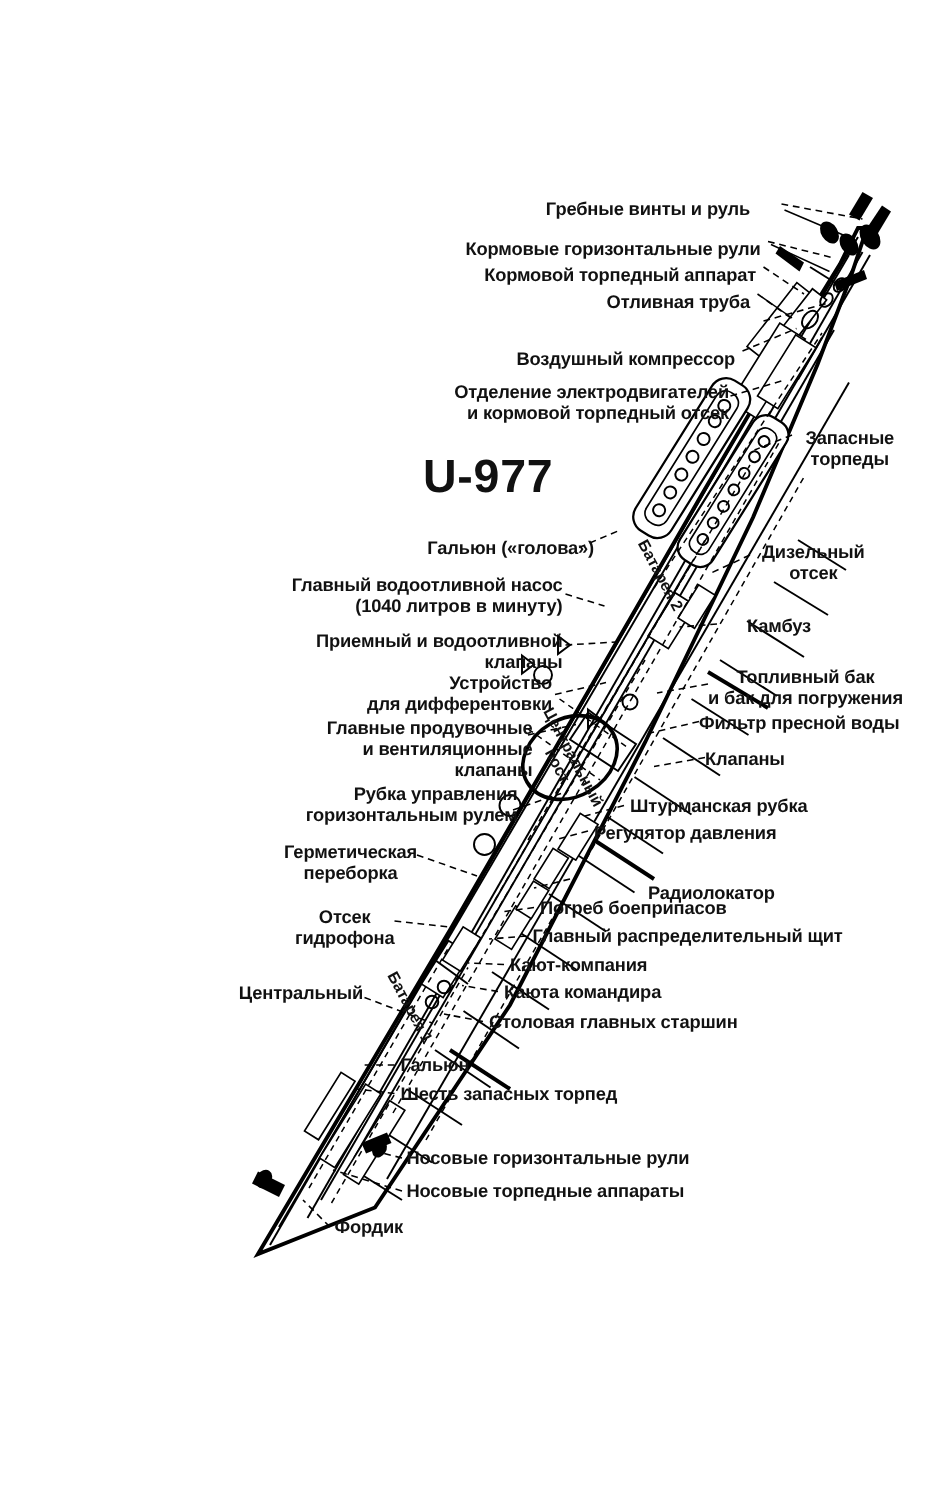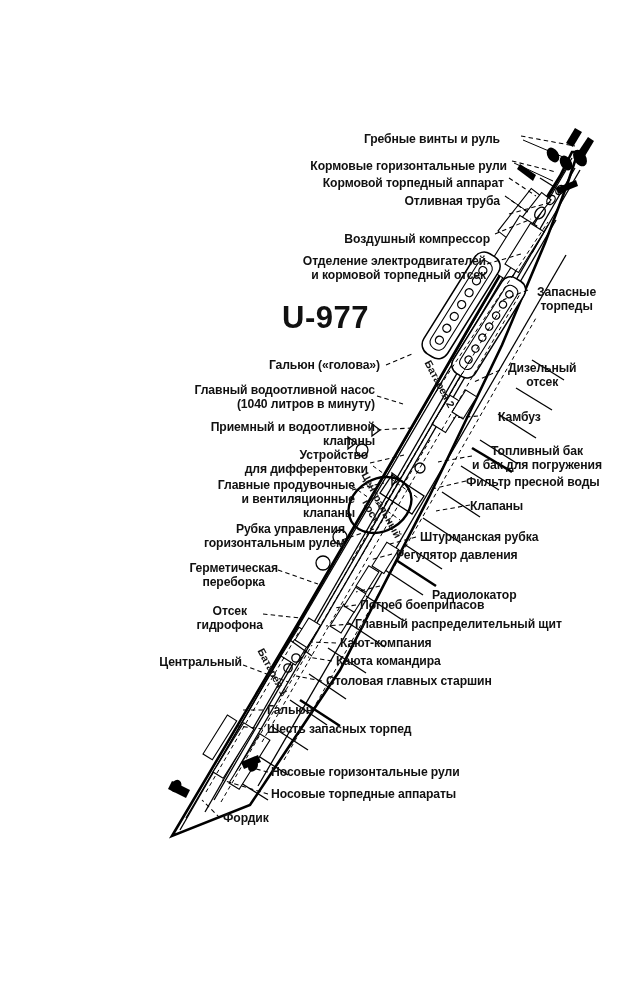--- a/index.html
+++ b/index.html
@@ -260,21 +260,21 @@
   <div class="lbl r" style="right:133px;top:132px;">Гребные винты и руль</div>
   <div class="lbl r" style="right:126px;top:159px;">Кормовые горизонтальные рули</div>
   <div class="lbl r" style="right:129px;top:176px;">Кормовой торпедный аппарат</div>
   <div class="lbl r" style="right:133px;top:194px;">Отливная труба</div>
   <div class="lbl r" style="right:143px;top:232px;">Воздушный компрессор</div>
   <div class="lbl r" style="right:147px;top:254px;">Отделение электродвигателей
 и кормовой торпедный отсек</div>
   <div class="lbl l c" style="left:537px;top:285px;">Запасные
 торпеды</div>
 
-  <div class="lbl r" style="right:253px;top:358px;margin-left:28px;">Гальюн («голова»)</div>
+  <div class="lbl r" style="right:237px;top:358px;margin-left:28px;">Гальюн («голова»)</div>
   <div class="lbl r" style="right:258px;top:383px;">Главный водоотливной насос
 (1040 литров в минуту)</div>
   <div class="lbl l c" style="left:508px;top:361px;">Дизельный
 отсек</div>
   <div class="lbl r" style="right:258px;top:420px;">Приемный и водоотливной
 клапаны</div>
   <div class="lbl l" style="left:486px;top:410px;padding-left:12px;">Камбуз</div>
   <div class="lbl r" style="right:265px;top:448px;">Устройство
 для дифферентовки</div>
   <div class="lbl l c" style="left:472px;top:444px;">Топливный бак

